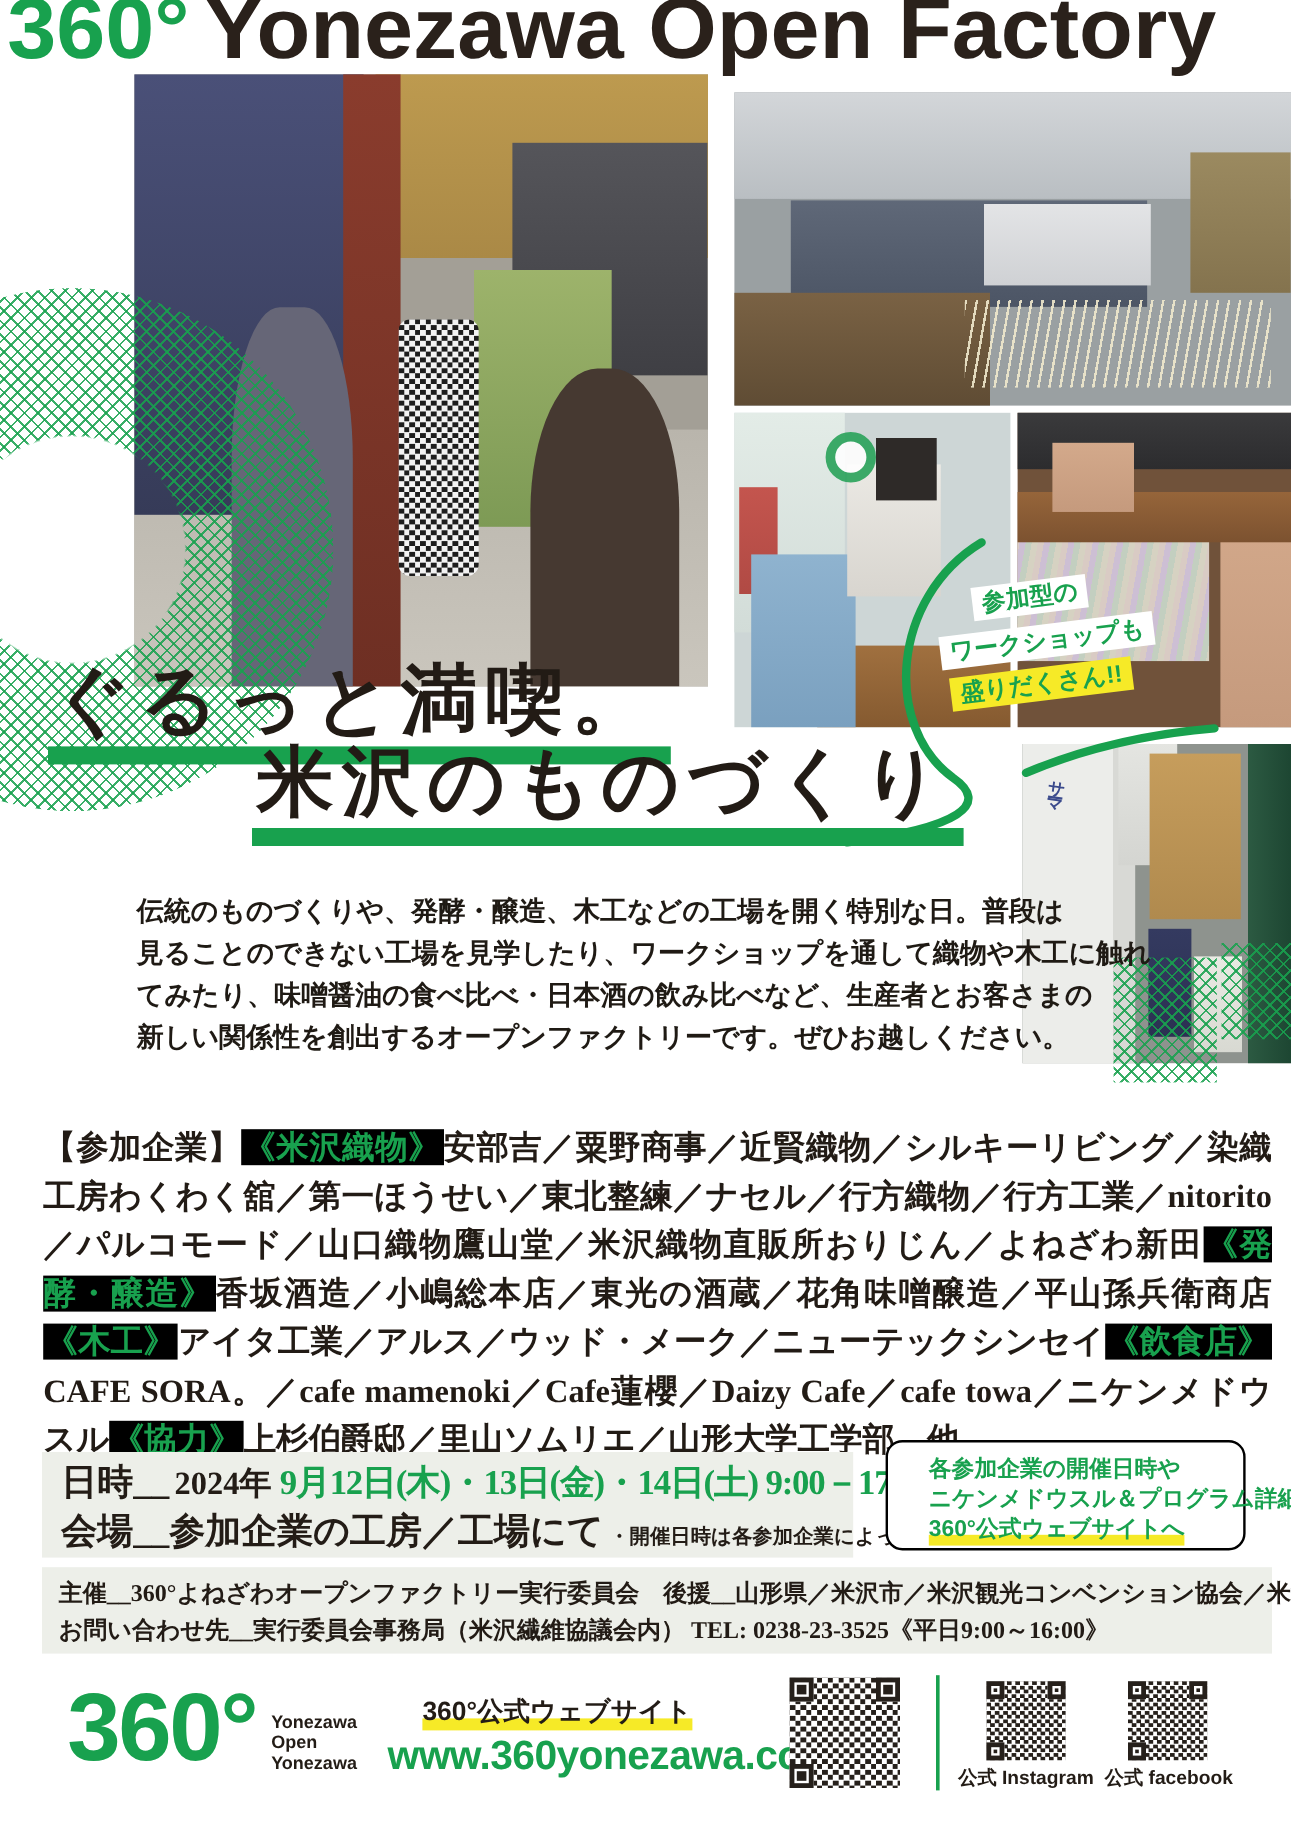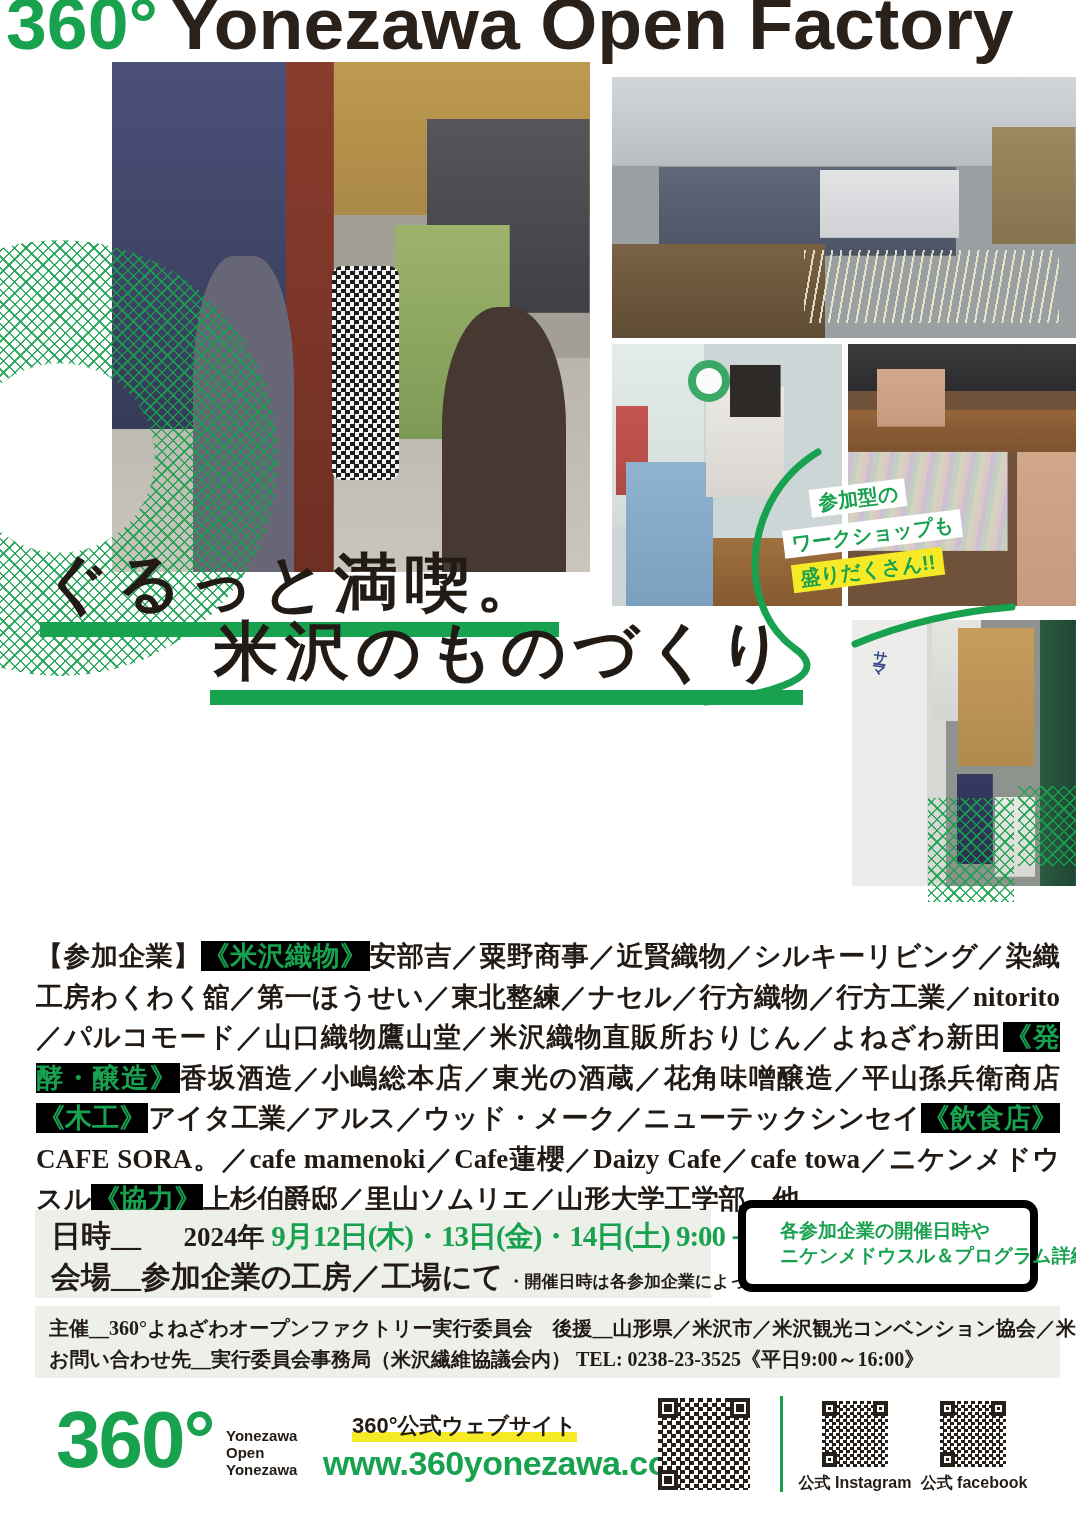--- a/index.html
+++ b/index.html
@@ -112,29 +112,29 @@
   
   .participants{position:absolute;left:36px;top:936px;width:1024px;
     font:700 27px/40.5px "Liberation Serif","DejaVu Serif",serif;color:#221b15;text-align:justify;}
   .participants .seg-label{font-weight:800;}
   .participants .seg-tag{color:#18A14E;background:#000000;font-weight:800;padding:0 2px;}
 
   
   .schedule-box{position:absolute;left:35px;top:1210px;width:676px;height:88px;background:#EDEFE9;}
   .sch-line1{position:absolute;left:16px;top:4px;white-space:nowrap;}
   .sch-label{font:800 30px/44px "Liberation Serif","DejaVu Serif",serif;}
-  .sch-year{font:700 27px/44px "Liberation Serif","DejaVu Serif",serif;margin-left:38px;}
+  .sch-year{font:700 27px/44px "Liberation Serif","DejaVu Serif",serif;}
   .sch-dates{font:700 29px/44px "Liberation Serif","DejaVu Serif",serif;color:#18A14E;letter-spacing:-1px;}
   .sch-line2{position:absolute;left:16px;top:46px;white-space:nowrap;}
   .sch-venue{font:800 30px/42px "Liberation Serif","DejaVu Serif",serif;}
   .sch-note{font:600 17px/42px "Liberation Serif","DejaVu Serif",serif;}
 
   
   .info-box{position:absolute;left:738px;top:1200px;width:300px;height:92px;background:#fff;
-    border:8px solid #000000;border-radius:14px;padding:10px 0 0 34px;box-sizing:border-box;}
+    border:2px solid #000000;border-radius:14px;padding:10px 0 0 34px;box-sizing:border-box;}
   .info-box div{font:800 19px/25px "Liberation Sans","DejaVu Sans",sans-serif;color:#18A14E;white-space:nowrap;}
   .info-box .marker{display:inline-block;background-image:linear-gradient(#F6EA27,#F6EA27);
     background-size:100% 9px;background-position:0 100%;background-repeat:no-repeat;padding-bottom:1px;}
 
   
   .organizer-box{position:absolute;left:35px;top:1306px;width:1025px;height:72px;background:#EDEFE9;}
   .organizer-box div{position:absolute;left:14px;white-space:nowrap;
     font:700 20px/26px "Liberation Serif","DejaVu Serif",serif;color:#221b15;}
   #org-line1{top:9px;}
   #org-line2{top:40px;}
@@ -200,40 +200,47 @@
     <path d="M 1012 607 C 952 612, 898 626, 855 644" fill="none" stroke="#18A14E" stroke-width="7" stroke-linecap="round"></path>
   </svg>
 
   <div class="strip" id="strip1">参加型の</div>
   <div class="strip" id="strip2">ワークショップも</div>
   <div class="strip" id="strip3">盛りだくさん!!</div>
 
   <div class="headline" id="headline1">ぐるっと満喫。</div>
   <div class="headline" id="headline2">米沢のものづくり</div>
 
+  <div class="intro">
+    <div>伝統のものづくりや、発酵・醸造、木工などの工場を開く特別な日。普段は</div>
+    <div>見ることのできない工場を見学したり、ワークショップを通して織物や木工に触れ</div>
+    <div>てみたり、味噌醤油の食べ比べ・日本酒の飲み比べなど、生産者とお客さまの</div>
+    <div>新しい関係性を創出するオープンファクトリーです。ぜひお越しください。</div>
+  </div>
 
   <div class="participants">
     <span class="seg-label">【参加企業】</span><span class="seg-tag">《米沢織物》</span><span class="seg-name">安部吉／粟野商事／近賢織物／シルキーリビング／染織工房わくわく舘／第一ほうせい／東北整練／ナセル／行方織物／行方工業／nitorito／パルコモード／山口織物鷹山堂／米沢織物直販所おりじん／よねざわ新田</span><span class="seg-tag">《発酵・醸造》</span><span class="seg-name">香坂酒造／小嶋総本店／東光の酒蔵／花角味噌醸造／平山孫兵衛商店</span><span class="seg-tag">《木工》</span><span class="seg-name">アイタ工業／アルス／ウッド・メーク／ニューテックシンセイ</span><span class="seg-tag">《飲食店》</span><span class="seg-name">CAFE SORA。／cafe mamenoki／Cafe蓮櫻／Daizy Cafe／cafe towa／ニケンメドウスル</span><span class="seg-tag">《協力》</span><span class="seg-name">上杉伯爵邸／里山ソムリエ／山形大学工学部　他</span>
   </div>
 
   <div class="schedule-box">
     <div class="sch-line1">
       <span class="sch-label">日時__</span>
       <span class="sch-year">2024年 </span>
       <span class="sch-dates">9月12日(木)・13日(金)・14日(土) 9:00－17:00</span>
     </div>
     <div class="sch-line2">
       <span class="sch-venue">会場__</span><span class="sch-venue">参加企業の工房／工場にて</span>
       <span class="sch-note">・開催日時は各参加企業によって変動します。</span>
     </div>
   </div>
 
   <div class="info-box">
     <div>各参加企業の開催日時や</div>
     <div>ニケンメドウスル＆プログラム詳細は</div>
+    <div><span class="marker">360°公式ウェブサイトへ</span></div>
   </div>
 
   <div class="organizer-box">
     <div id="org-line1">主催__360°よねざわオープンファクトリー実行委員会　後援__山形県／米沢市／米沢観光コンベンション協会／米沢商工会議所</div>
     <div id="org-line2">お問い合わせ先__実行委員会事務局（米沢繊維協議会内） TEL: 0238-23-3525《平日9:00～16:00》</div>
   </div>
 
   <div class="footer-logo">360°</div>
   <div class="footer-logo-sub">
     <div>Yonezawa</div>

